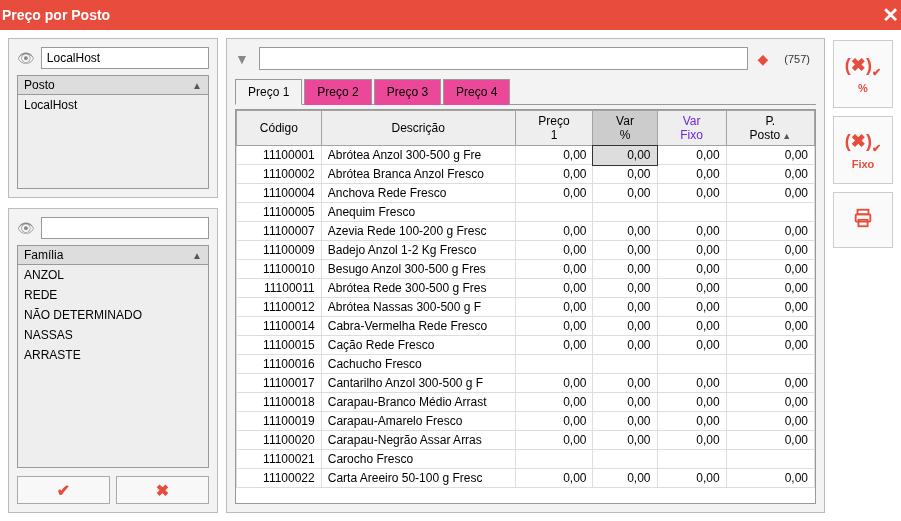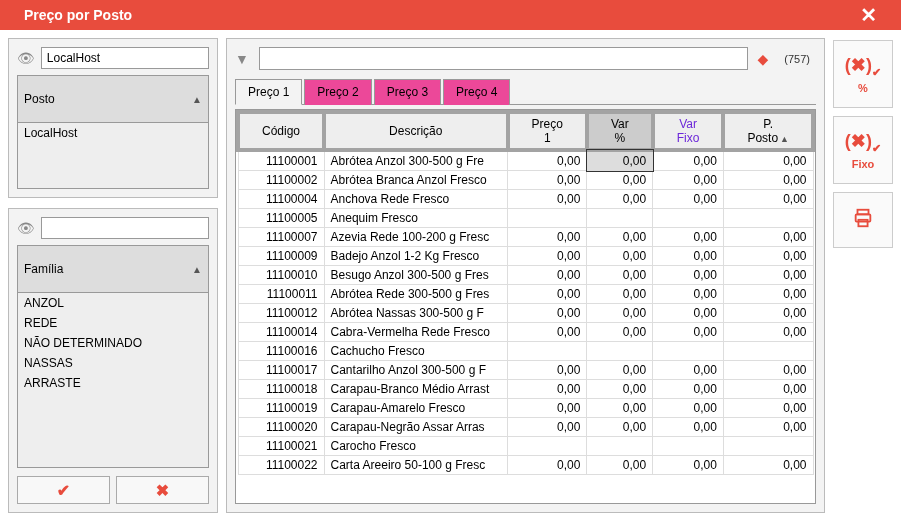--- a/index.html
+++ b/index.html
@@ -1,35 +1,35 @@
 <!DOCTYPE html>
 <html><head>
   <meta charset="utf-8">
   <style>
     * { box-sizing: border-box; margin: 0; padding: 0; }
     body { font-family: Arial, sans-serif; font-size: 12px; background: #fff; width: 901px; height: 521px; overflow: hidden; }
     
-    .window-header { background: #e84c3d; color: #fff; height: 30px; display: flex; align-items: center; justify-content: space-between; padding: 0 24px; }
+    .window-header { background: #e84c3d; color: #fff; height: 30px; display: flex; align-items: center; justify-content: space-between; padding: 0 2px; }
     .window-title { font-size: 14px; font-weight: bold; }
     .window-close { font-size: 20px; font-weight: bold; cursor: pointer; }
     
     .main-content { display: flex; padding: 8px; gap: 8px; height: calc(100% - 30px); }
     
     .left-column { width: 210px; display: flex; flex-direction: column; gap: 10px; }
     
     .panel { border: 1px solid #bbb; padding: 8px; background: #f3f3f3; }
     .panel-top { flex: 0 0 auto; height: 160px; display: flex; flex-direction: column; }
     .panel-bottom { flex: 1; display: flex; flex-direction: column; }
     
     .filter-row { display: flex; align-items: center; gap: 6px; margin-bottom: 6px; }
     .eye-icon { color: #888; font-size: 14px; }
     .text-input { flex: 1; border: 1px solid #999; padding: 3px 5px; font-size: 12px; background: #fff; }
     
     .list-box { flex: 1; border: 1px solid #999; background: #eee; overflow-y: auto; position: relative; }
-    .list-header { background: #ddd; border-bottom: 1px solid #999; padding: 16px 6px; font-size: 12px; display: flex; justify-content: space-between; align-items: center; }
+    .list-header { background: #ddd; border-bottom: 1px solid #999; padding: 2px 6px; font-size: 12px; display: flex; justify-content: space-between; align-items: center; }
     .list-header-arrow { font-size: 10px; color: #555; }
     .list-item { padding: 3px 6px; background: #eee; cursor: pointer; }
     
     .button-row { display: flex; gap: 6px; margin-top: 8px; }
     .icon-btn { flex: 1; height: 28px; border: 1px solid #aaa; background: #f8f8f8; display: flex; align-items: center; justify-content: center; cursor: pointer; font-size: 16px; font-weight: bold; }
     .icon-btn.check { color: #e84c3d; }
     .icon-btn.cross { color: #e84c3d; }
     
     .center-column { flex: 1; border: 1px solid #bbb; padding: 8px; background: #f3f3f3; display: flex; flex-direction: column; overflow: hidden; }
     
@@ -38,21 +38,21 @@
     .grid-filter-input { flex: 1; border: 1px solid #999; padding: 3px 5px; background: #fff; }
     .eraser-icon { color: #e84c3d; font-size: 14px; cursor: pointer; }
     .count-label { color: #333; font-size: 11px; padding: 0 6px; }
     
     .tab-row { display: flex; margin-bottom: 4px; border-bottom: 1px solid #999; }
     .tab { padding: 5px 12px; border: 1px solid #999; border-bottom: none; margin-right: 2px; cursor: pointer; background: #ec4899; font-size: 12px; position: relative; top: 1px; }
     .tab.active { background: #f3f3f3; border-bottom: 1px solid #f3f3f3; font-weight: normal; }
     
     .grid-wrapper { flex: 1; border: 1px solid #999; background: #fff; overflow: auto; position: relative; }
     .grid { width: 100%; border-collapse: collapse; font-size: 12px; }
-    .grid th { background: #eee; border: 4px solid #a3a3a3; padding: 3px 22px; font-weight: normal; text-align: center; position: sticky; top: 0; }
+    .grid th { background: #eee; border: 1px solid #a3a3a3; padding: 3px 22px; font-weight: normal; text-align: center; position: sticky; top: 0; }
     .grid th.selected { background: #ccc; }
     .grid th .sort-arrow { font-size: 9px; color: #555; margin-left: 2px; }
     .grid td { border: 1px solid #ddd; padding: 2px 6px; white-space: nowrap; overflow: hidden; }
     .grid td.num { text-align: right; }
     .grid td.selected-cell { background: #ddd; outline: 1px solid #333; }
     .col-codigo { width: 75px; }
     .col-desc { width: 190px; max-width: 190px; }
     .col-num { width: 62px; }
     
     .right-column { width: 60px; display: flex; flex-direction: column; gap: 8px; padding-top: 2px; }
@@ -217,20 +217,28 @@
             </tr>
             <tr>
               <td class="num col-codigo">11100014</td>
               <td class="col-desc">Cabra-Vermelha Rede Fresco</td>
               <td class="num col-num">0,00</td>
               <td class="num col-num">0,00</td>
               <td class="num col-num">0,00</td>
               <td class="num col-num">0,00</td>
             </tr>
             <tr>
+              <td class="num col-codigo">11100015</td>
+              <td class="col-desc">Cação Rede Fresco</td>
+              <td class="num col-num">0,00</td>
+              <td class="num col-num">0,00</td>
+              <td class="num col-num">0,00</td>
+              <td class="num col-num">0,00</td>
+            </tr>
+            <tr>
               <td class="num col-codigo">11100016</td>
               <td class="col-desc">Cachucho Fresco</td>
               <td class="num col-num"></td>
               <td class="num col-num"></td>
               <td class="num col-num"></td>
               <td class="num col-num"></td>
             </tr>
             <tr>
               <td class="num col-codigo">11100017</td>
               <td class="col-desc">Cantarilho Anzol 300-500 g F</td>

